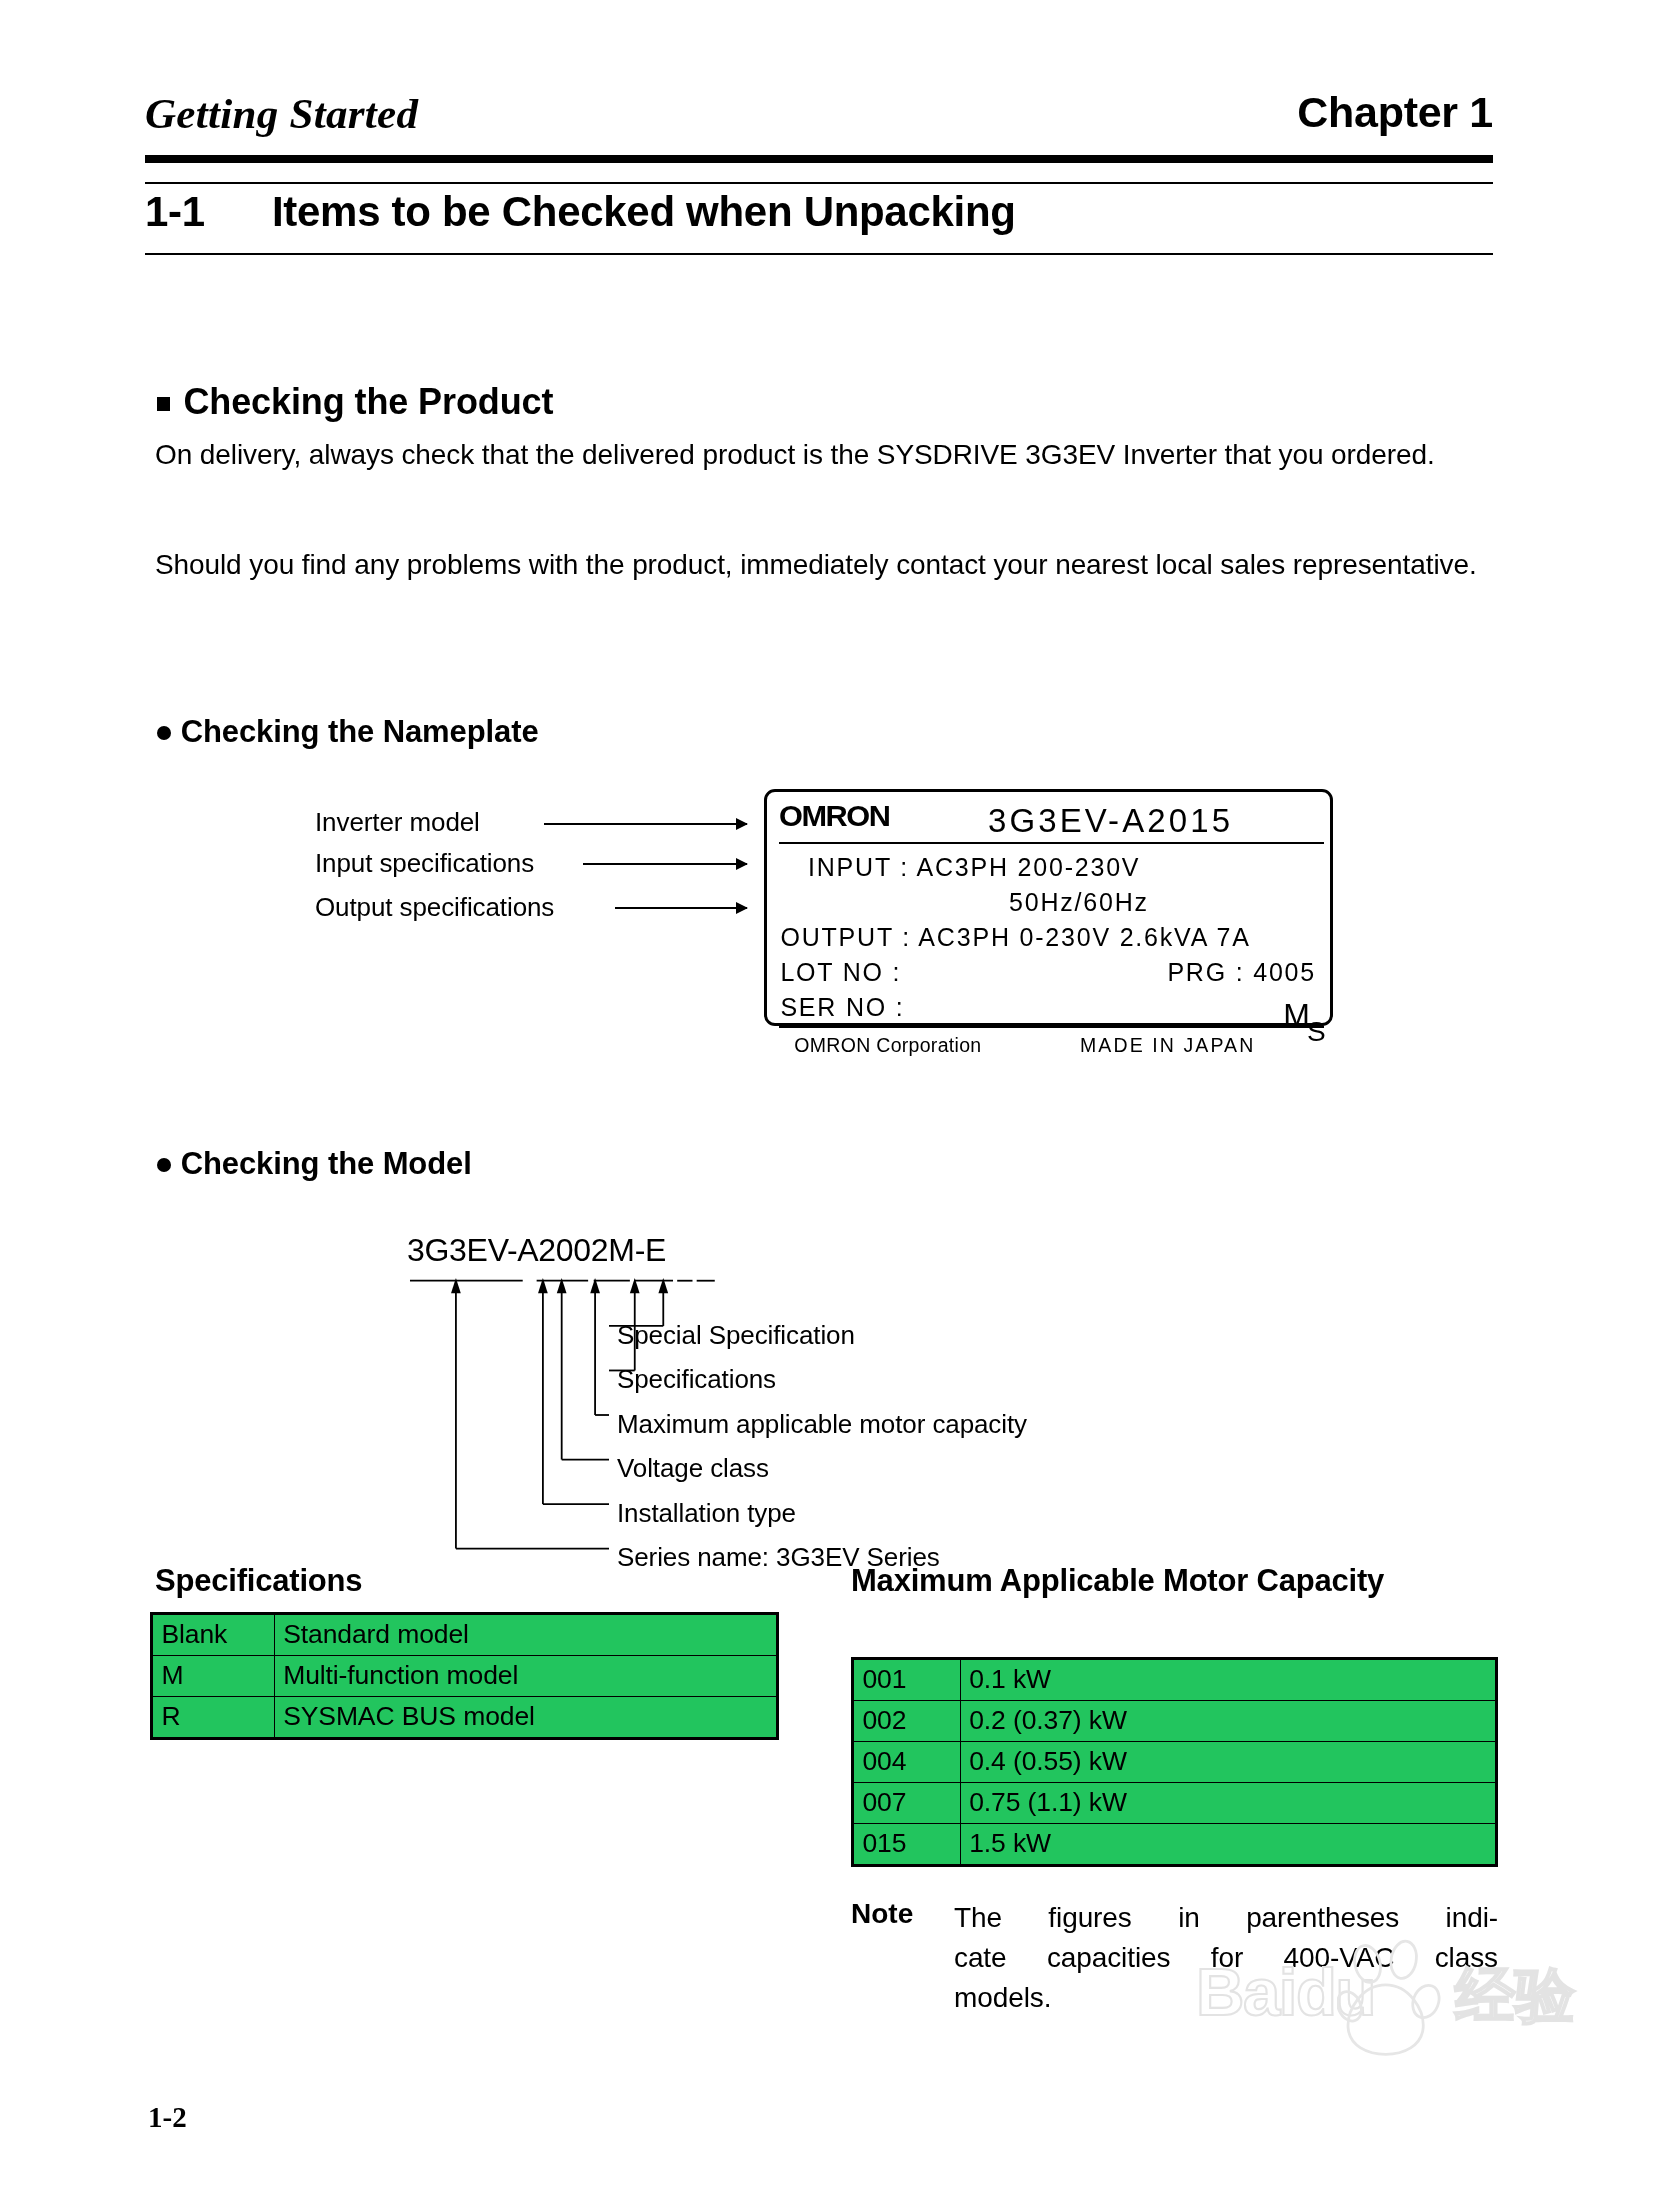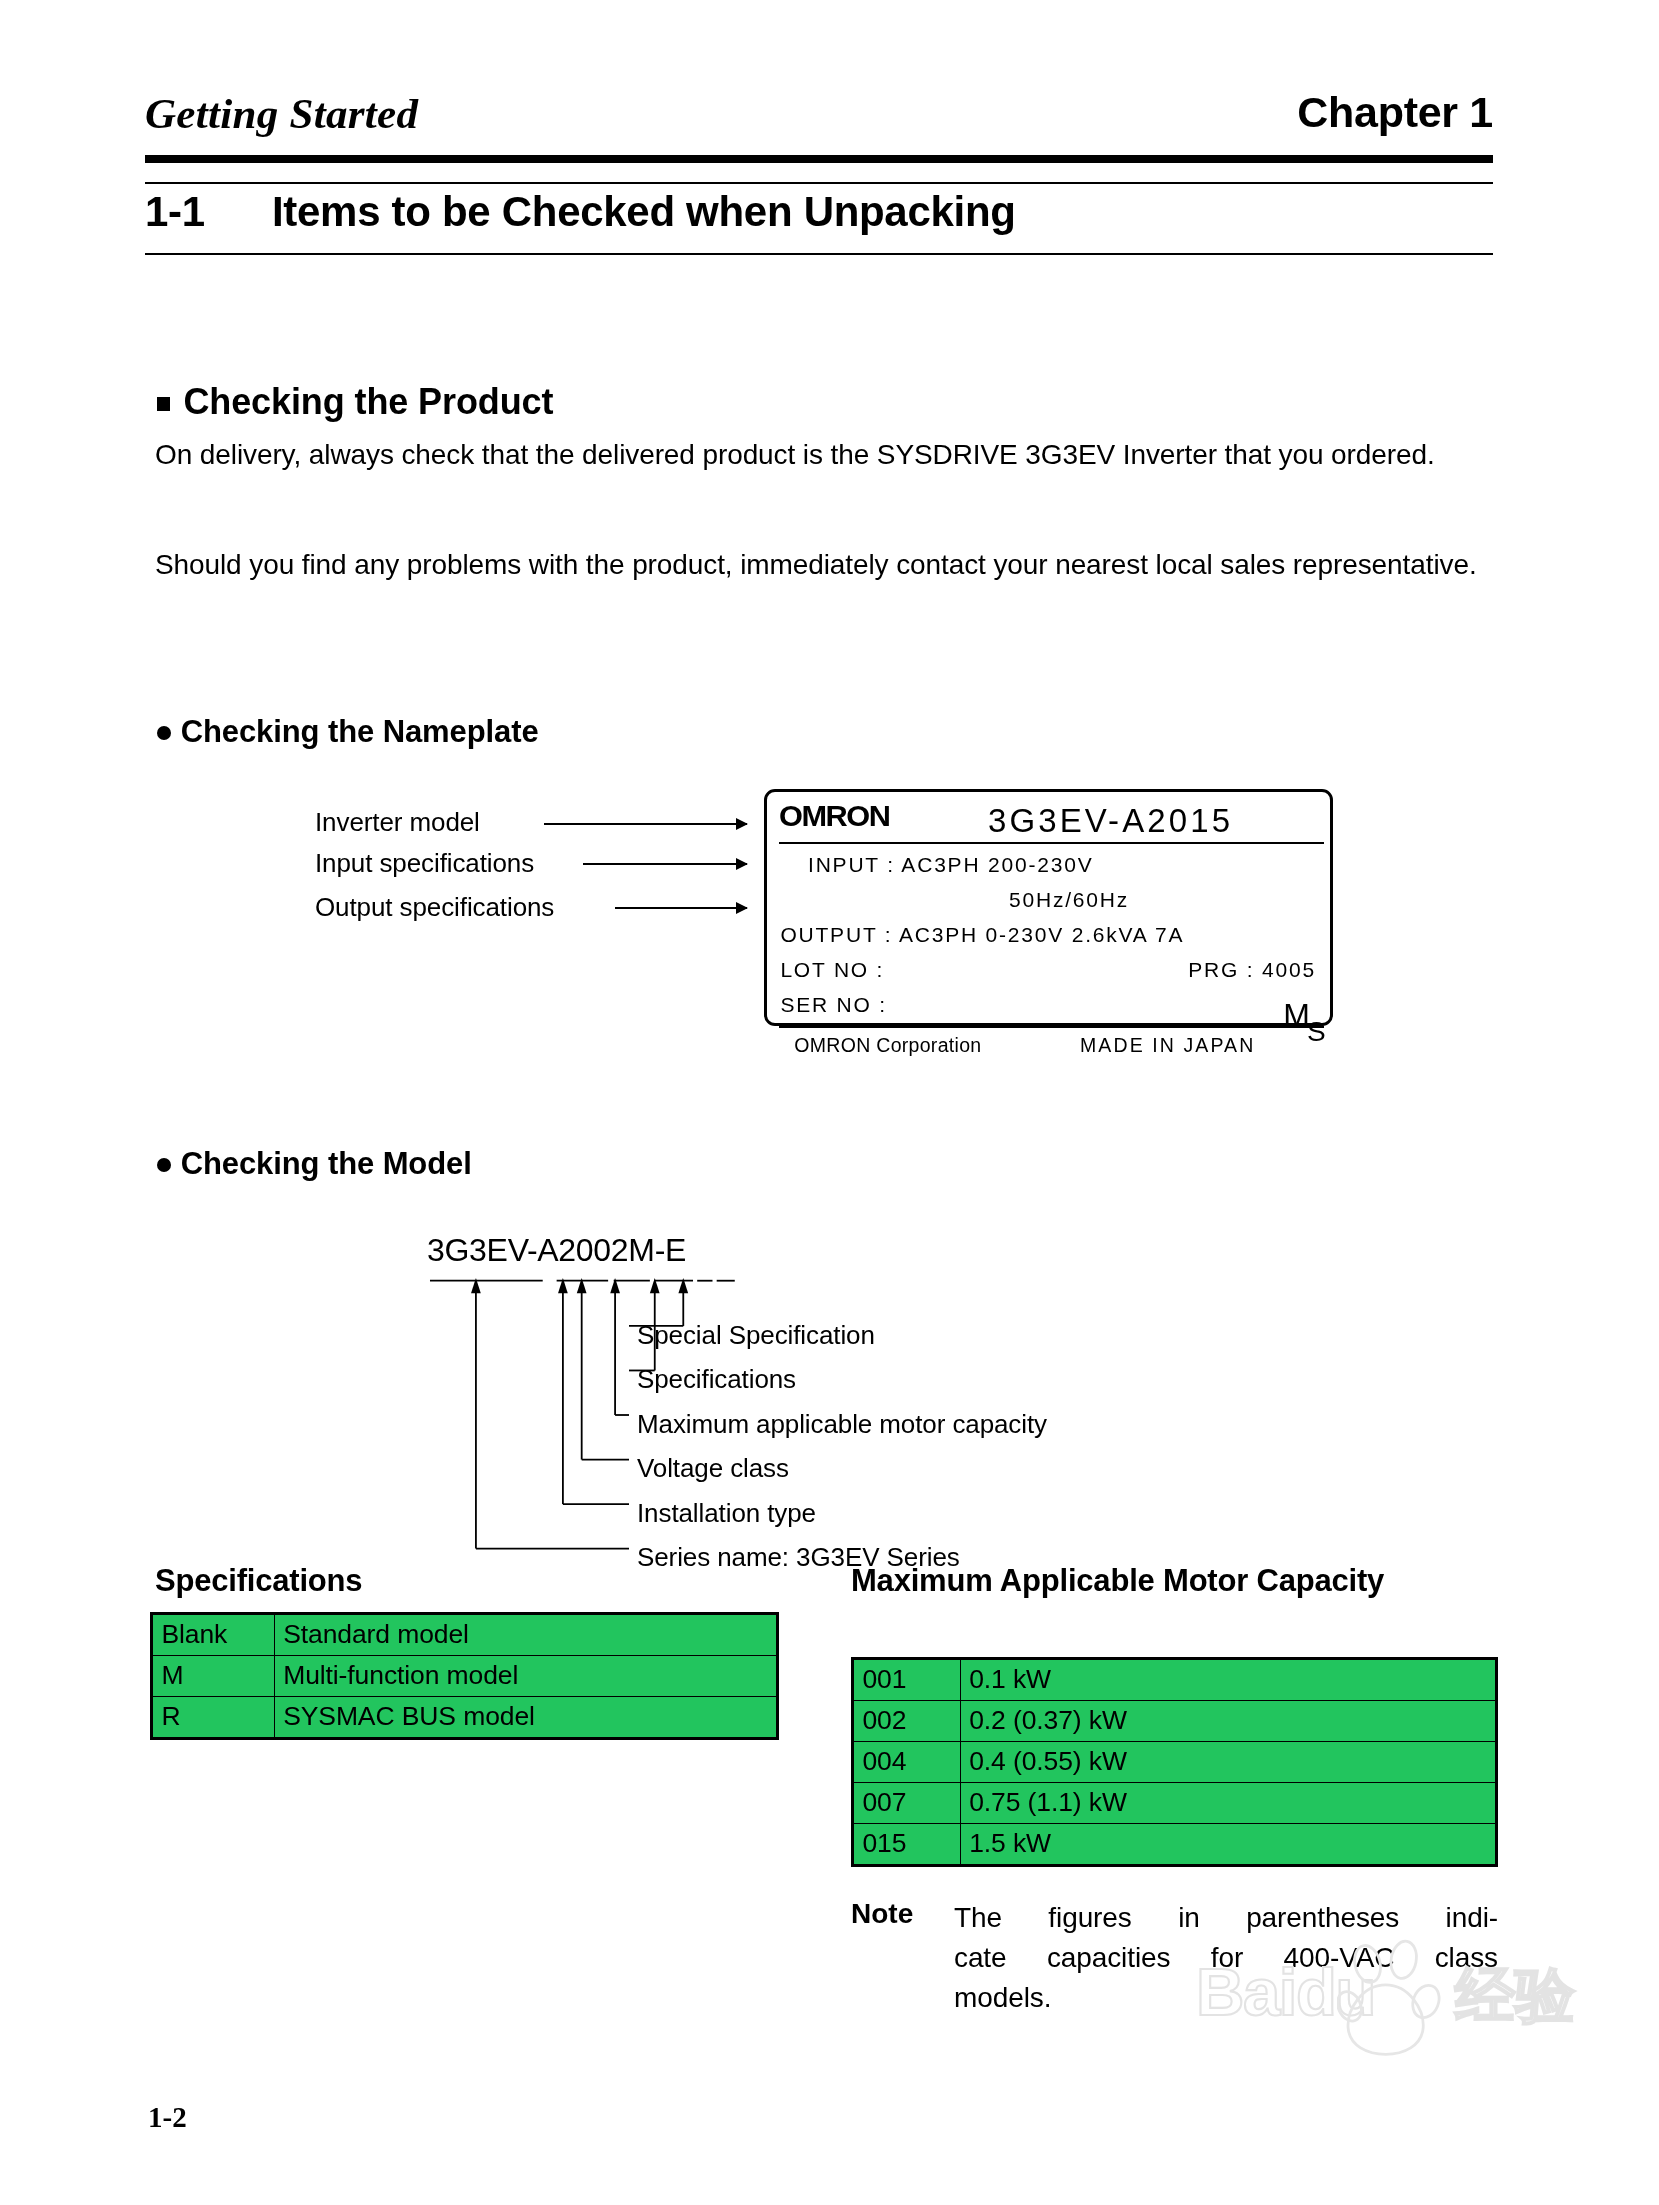--- a/index.html
+++ b/index.html
@@ -217,21 +217,21 @@
   #np-rule-1 {
     position: absolute;
     left: 0;
     top: 43px;
     right: 0;
     height: 2.1px;
     background: #000000;
   }
   .np-line {
     position: absolute;
-    font-size: 21px;
+    font-size: 25px;
     letter-spacing: 1.8px;
     white-space: nowrap;
   }
   #np-input   { left: 29px;  top: 54px; }
   #np-freq    { left: 230px; top: 89px; }
   #np-output  { left: 1.4px;   top: 124px; }
   #np-lot     { left: 1.4px;   top: 159px; }
   #np-prg     { right: 8.4px; top: 159px; }
   #np-ser     { left: 1.4px;   top: 194px; }
   #np-rule-2 {
@@ -269,21 +269,21 @@
   #np-ms .ms-s {
     font-size: 28px;
     position: relative;
     top: 15.3px;
     left: -2.8px;
   }
 
   
   #model-diagram {
     position: absolute;
-    left: 420px;
+    left: 400px;
     top: 1232px;
     width: 1086px;
     height: 292px;
   }
   #model-code {
     position: absolute;
     left: 7px;
     top: 0;
     font-size: 32px;
     letter-spacing: -0.3px;

